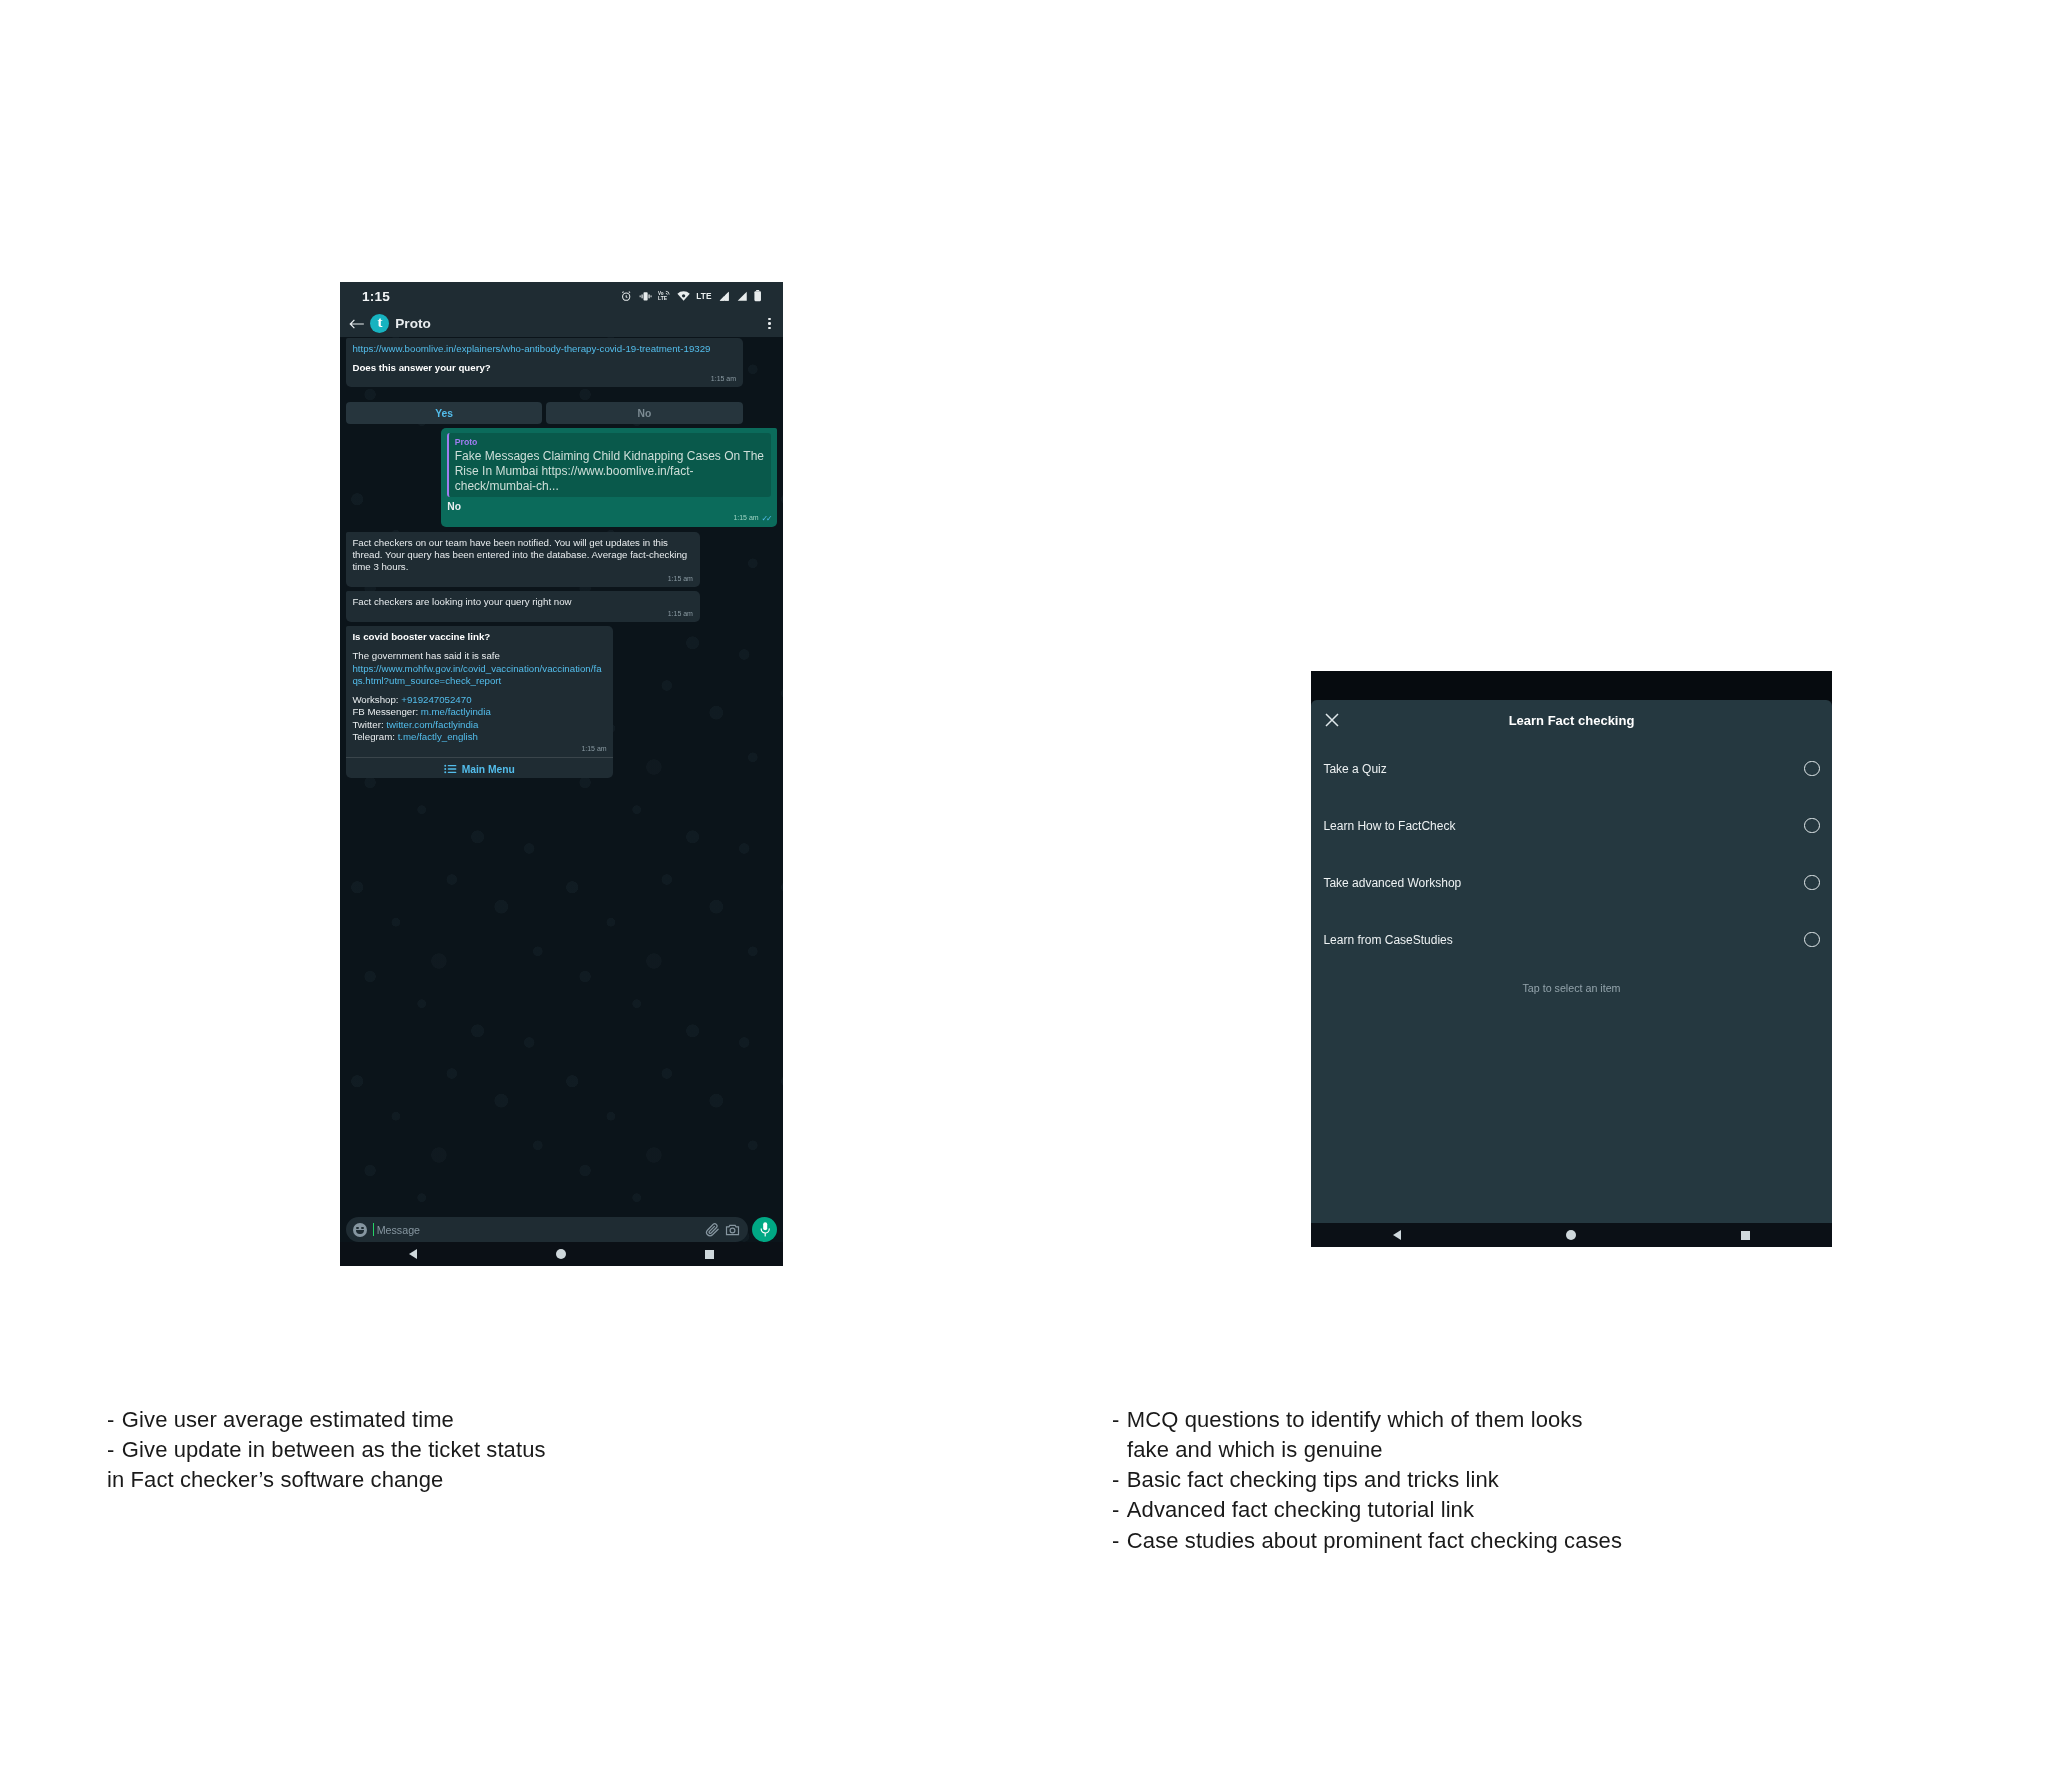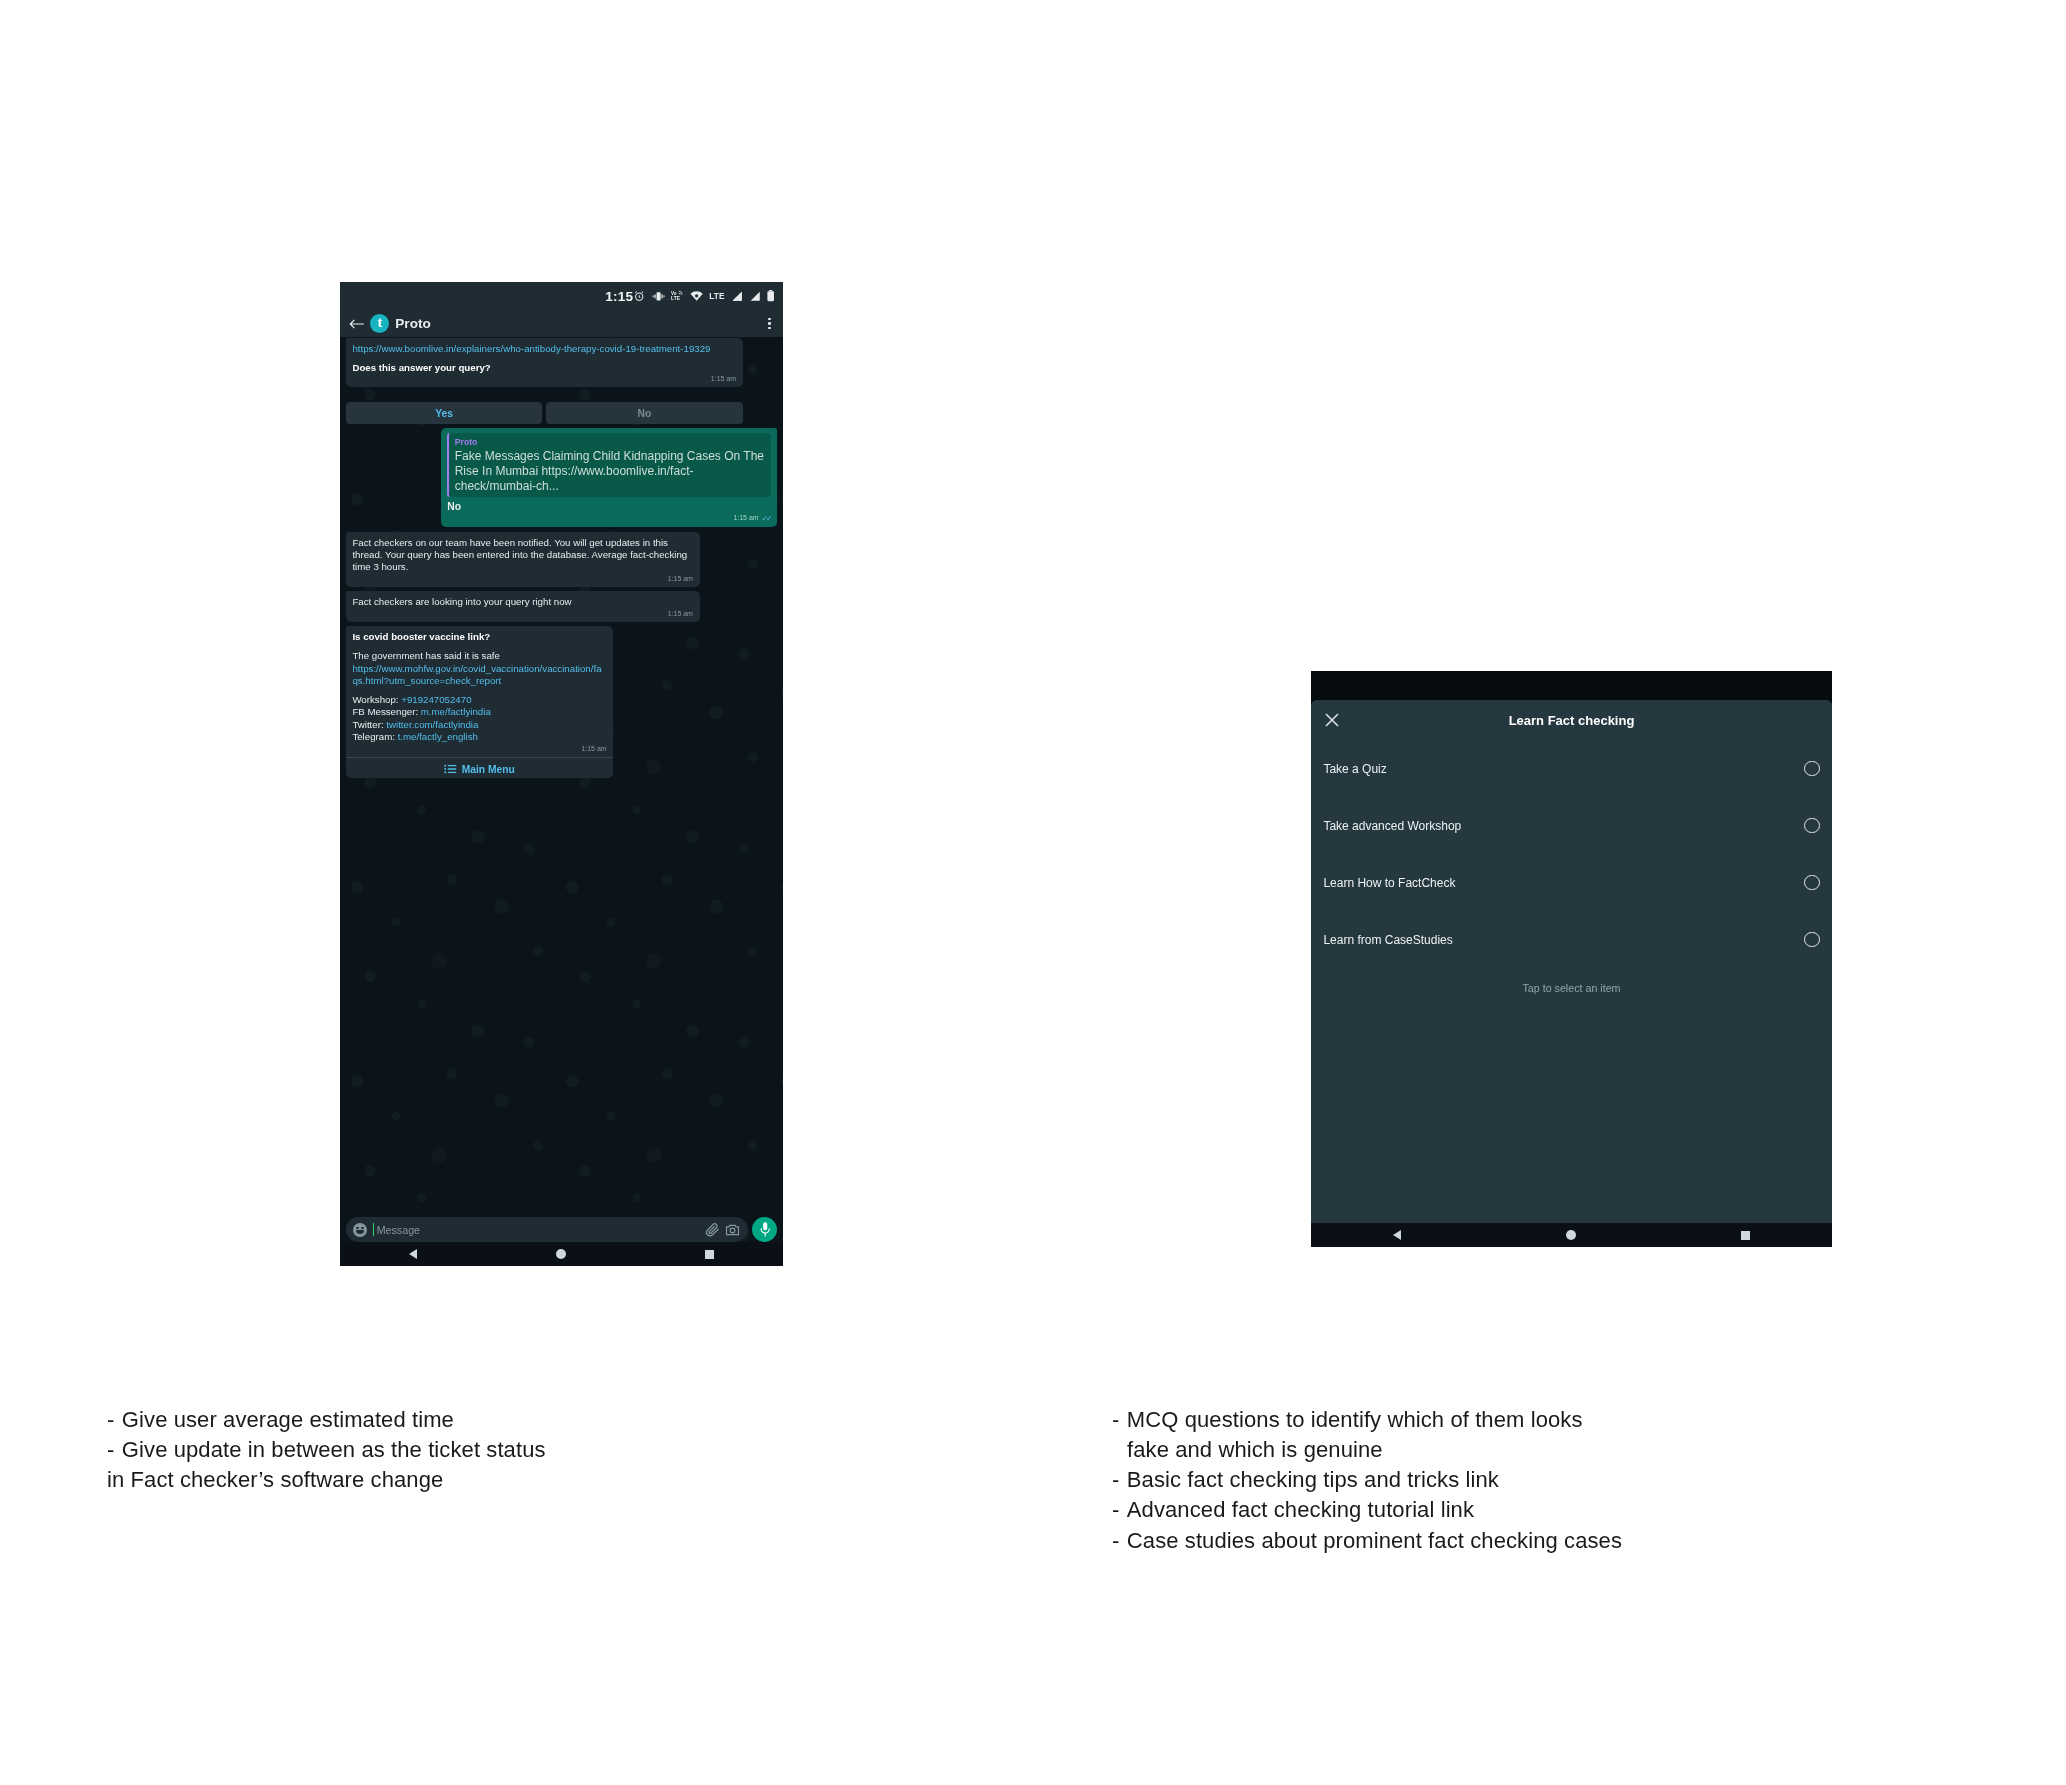--- a/index.html
+++ b/index.html
@@ -28,21 +28,21 @@
       radial-gradient(circle at 14% 58%, rgba(120,160,175,.05) 0 5.4px, transparent 5.8px),
       radial-gradient(circle at 38% 72%, rgba(120,160,175,.05) 0 4.1px, transparent 4.5px),
       radial-gradient(circle at 64% 86%, rgba(120,160,175,.05) 0 6.2px, transparent 6.6px),
       radial-gradient(circle at 88% 92%, rgba(120,160,175,.05) 0 5px, transparent 5.4px),
       radial-gradient(circle at 46% 50%, rgba(120,160,175,.04) 0 7.4px, transparent 7.9px);
     background-size:215px 194px;
   }
 
   
   .statusbar{position:absolute;left:0;right:0;top:0;height:28px;background:#1f2c33;
-    display:flex;align-items:center;justify-content:flex-end;padding:0 9px;box-sizing:border-box;z-index:5;}
+    display:flex;align-items:center;justify-content:space-between;padding:0 22px;box-sizing:border-box;z-index:5;}
   .sb-time{color:#f2f5f6;font-size:13.6px;font-weight:700;letter-spacing:0.2px;}
   .sb-icons{display:flex;align-items:center;gap:6.2px;}
   .sb-icons svg{display:block;}
   .sb-lte{color:#e8eced;font-size:8.3px;font-weight:700;letter-spacing:0.2px;}
 
   
   .appbar{position:absolute;left:0;right:0;top:28px;height:27px;background:#1f2c33;
     display:flex;align-items:center;padding:0 9px;box-sizing:border-box;gap:5.8px;z-index:5;}
   .avatar{width:19px;height:19px;border-radius:50%;background:#17b3c0;display:flex;
     align-items:center;justify-content:center;color:#ffffff;font-size:15px;font-weight:700;
@@ -287,25 +287,25 @@
           <path d="M4 4 20 20M20 4 4 20"></path>
         </svg>
       <div class="sheet-title">Learn Fact checking</div>
     </div>
     <div class="sheet-list">
       <div class="sheet-item">
         <span class="sheet-item-label">Take a Quiz</span>
         <span class="radio"></span>
       </div>
       <div class="sheet-item">
+        <span class="sheet-item-label">Learn How to FactCheck</span>
+        <span class="radio"></span>
+      </div>
+      <div class="sheet-item">
         <span class="sheet-item-label">Take advanced Workshop</span>
-        <span class="radio"></span>
-      </div>
-      <div class="sheet-item">
-        <span class="sheet-item-label">Learn How to FactCheck</span>
         <span class="radio"></span>
       </div>
       <div class="sheet-item">
         <span class="sheet-item-label">Learn from CaseStudies</span>
         <span class="radio"></span>
       </div>
       <div class="sheet-hint">Tap to select an item</div>
     </div>
   </div>
 

